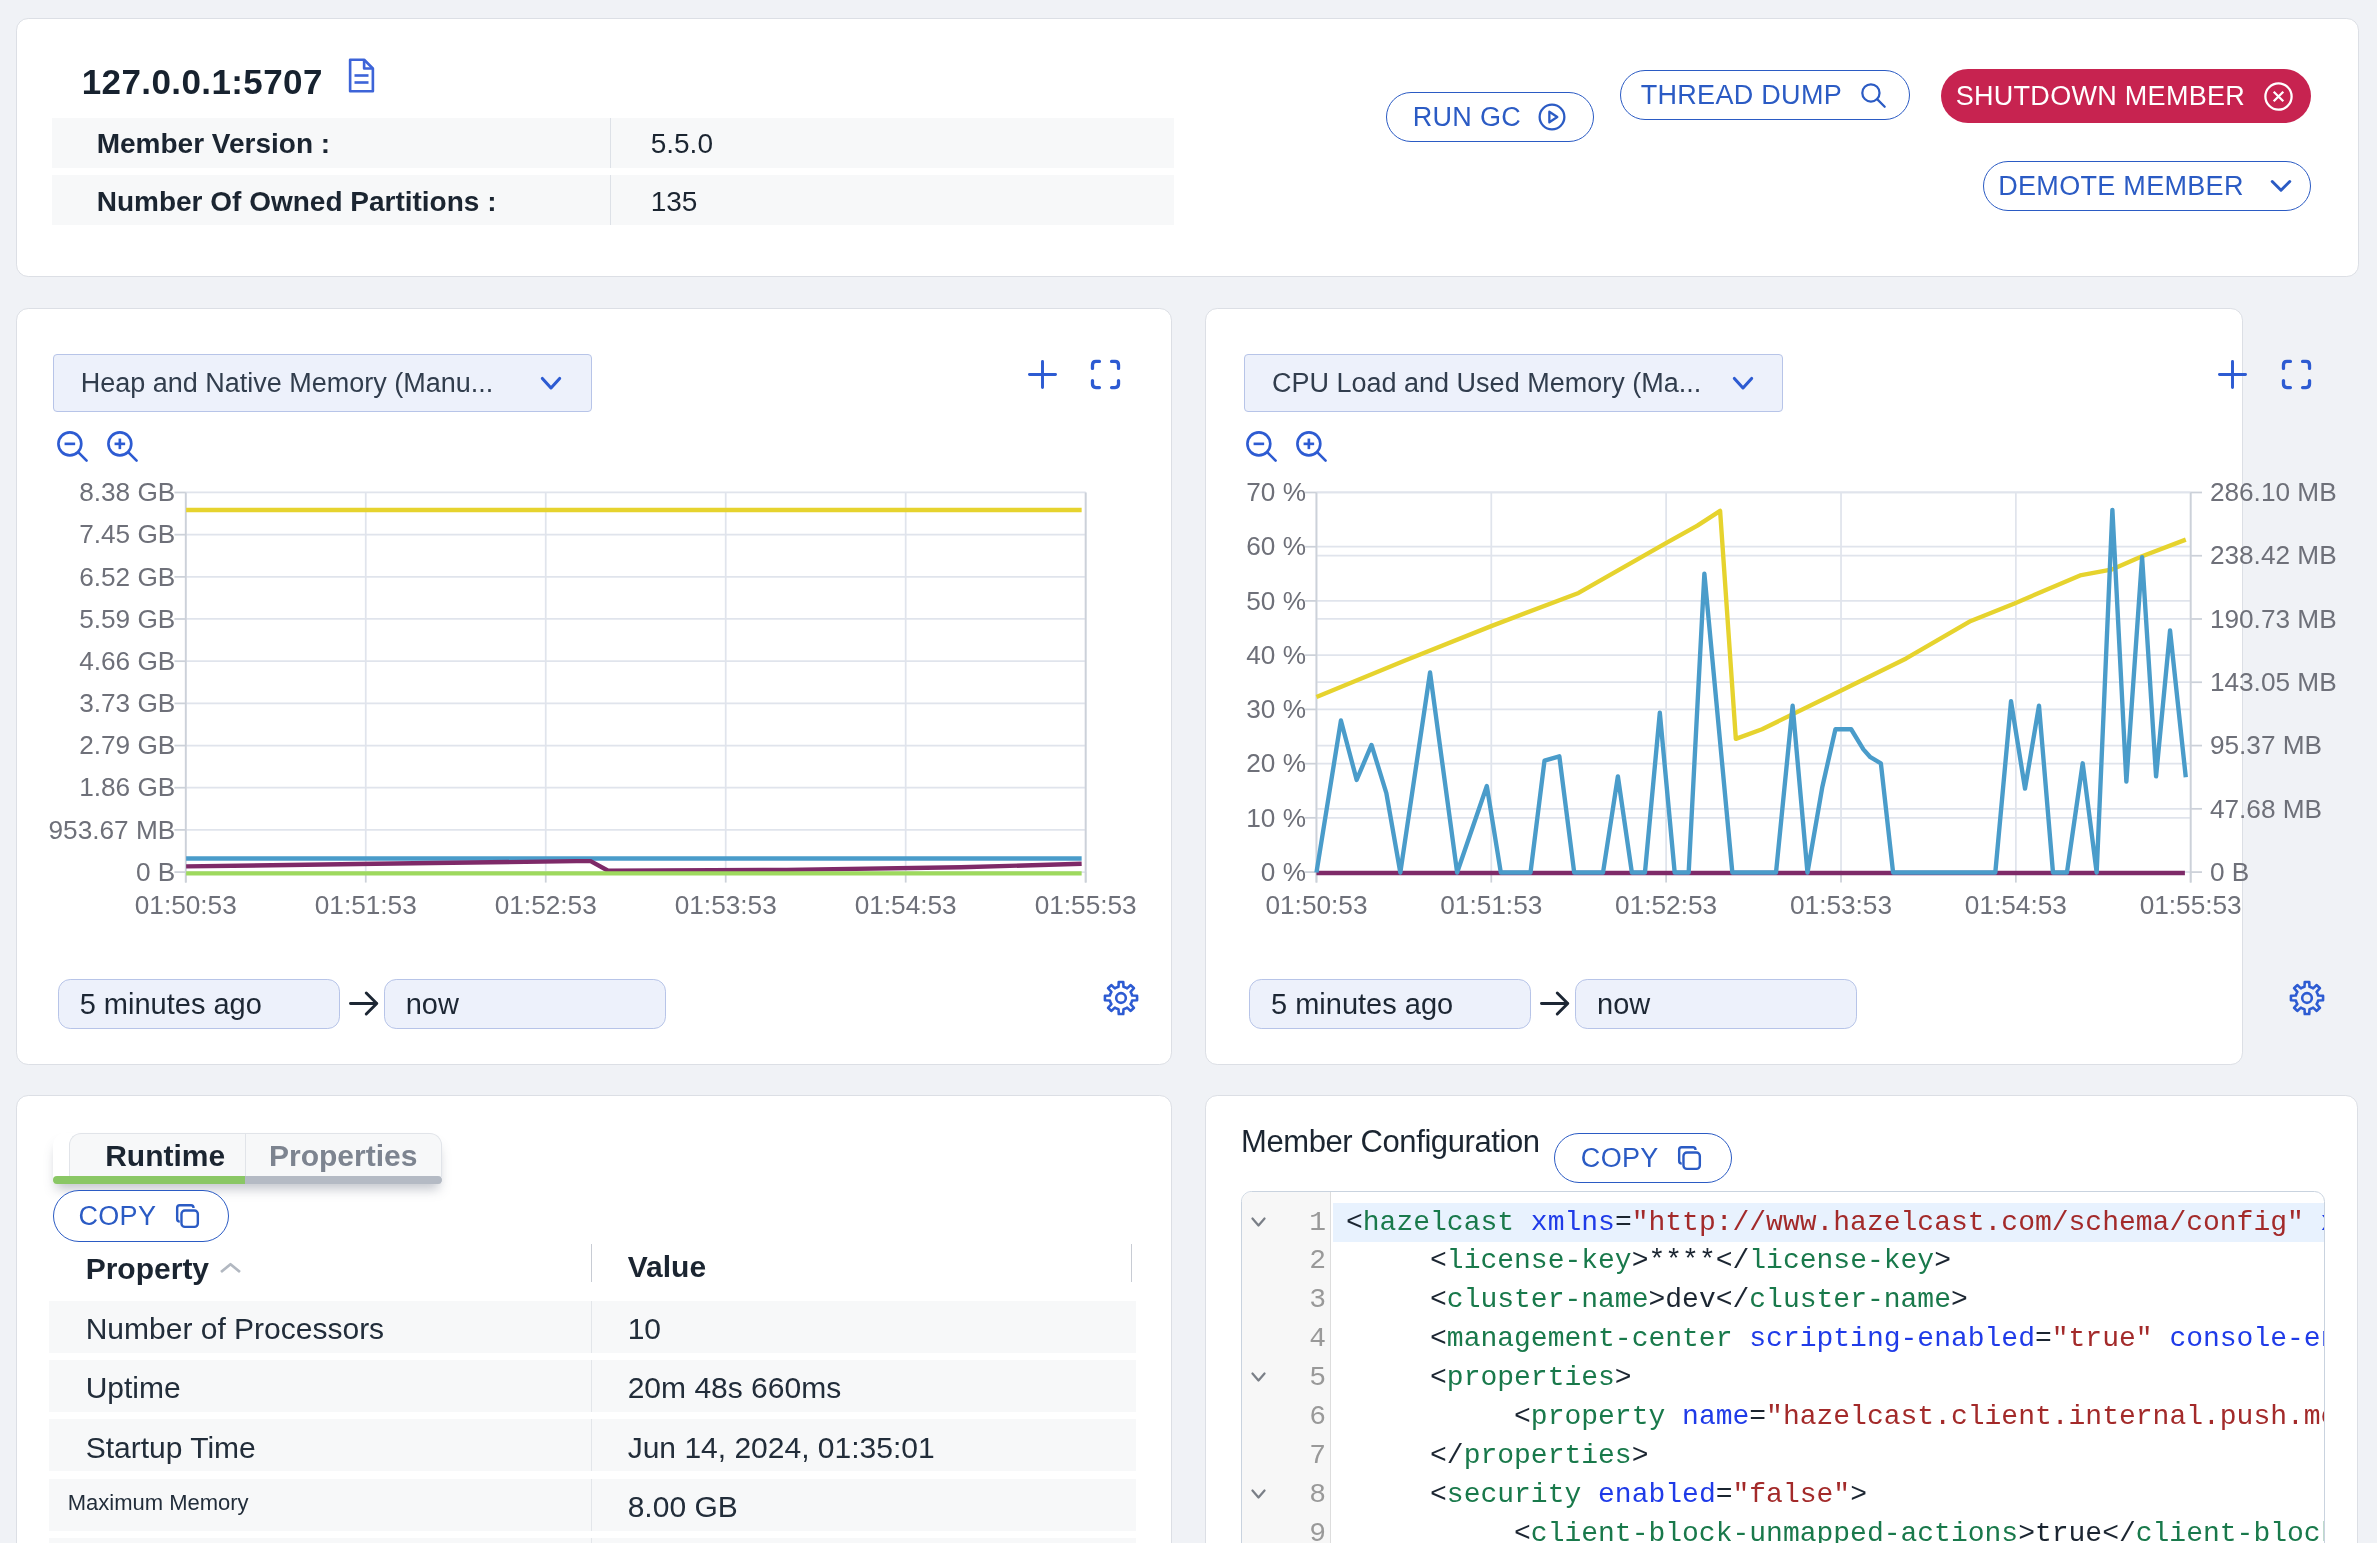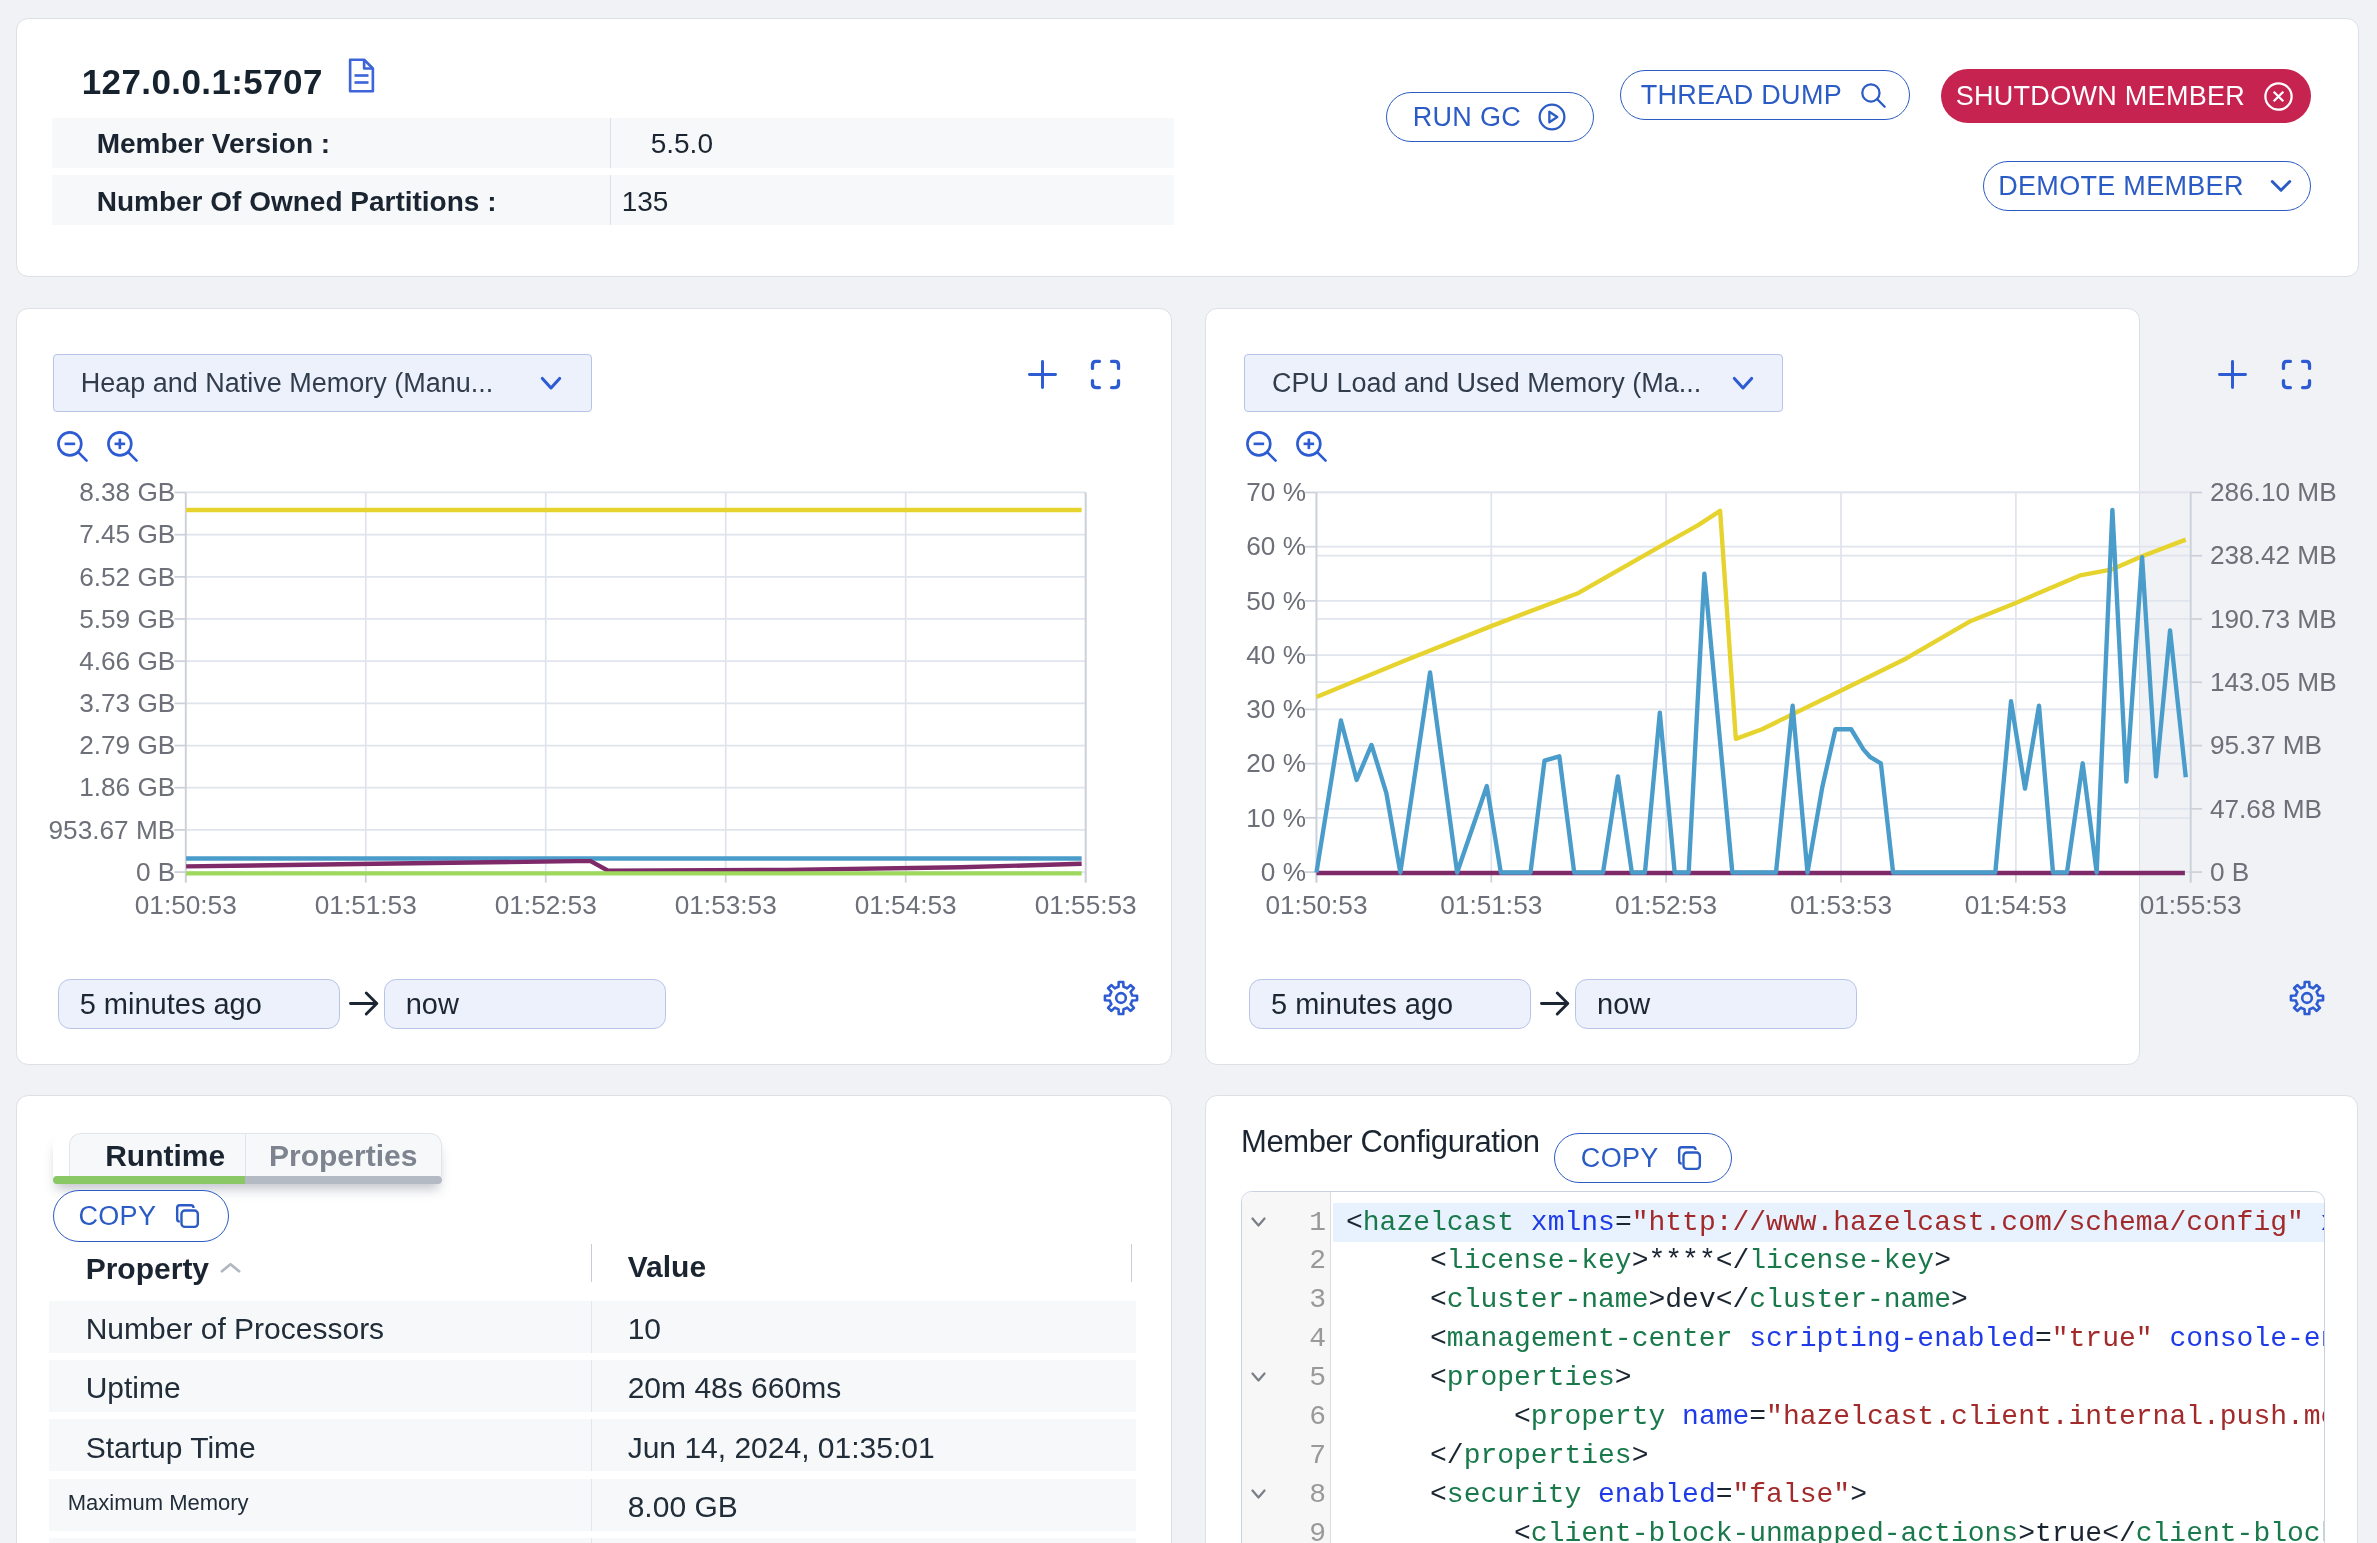--- a/index.html
+++ b/index.html
@@ -25,21 +25,21 @@
     <line x1="12" y1="21" x2="28" y2="21" stroke="#3d64d8" stroke-width="3"></line>
     <line x1="12" y1="29" x2="28" y2="29" stroke="#3d64d8" stroke-width="3"></line>
   </svg>
   <div class="rowbg" style="left:35px; top:99px; width:1122px; height:50px;"></div>
   <div class="rowbg" style="left:35px; top:156px; width:1122px; height:50px;"></div>
   <div class="abs" style="left:593px; top:99px; width:1.7px; height:50px; background:#dde1e7;"></div>
   <div class="abs" style="left:593px; top:156px; width:1.7px; height:50px; background:#dde1e7;"></div>
   <div class="abs" style="left:80px; top:109px; font-size:28px; font-weight:700; color:#1b2531;">Member Version :</div>
   <div class="abs" style="left:634px; top:109px; font-size:28px; color:#1b2531;">5.5.0</div>
   <div class="abs" style="left:80px; top:167px; font-size:28px; font-weight:700; color:#1b2531;">Number Of Owned Partitions :</div>
-  <div class="abs" style="left:605px; top:167px; font-size:28px; color:#1b2531;">135</div>
+  <div class="abs" style="left:634px; top:167px; font-size:28px; color:#1b2531;">135</div>
 
   <div class="btn-outline" style="left:1369px; top:51px; width:208px; height:50px;margin-top:22px;">RUN GC&nbsp;&nbsp;
     <svg width="30" height="30" viewBox="0 0 34 34">
         <circle cx="17" cy="17" r="14" fill="none" stroke="#2b5bc4" stroke-width="2.6"></circle>
         <path d="M14 11 L23 17 L14 23 Z" fill="none" stroke="#2b5bc4" stroke-width="2.6" stroke-linejoin="round"></path>
       </svg>
   </div>
   <div class="btn-outline" style="left:1603px; top:51px; width:290px; height:50px;">THREAD DUMP&nbsp;&nbsp;
     <svg width="31" height="31" viewBox="0 0 36 36">
         <circle cx="15" cy="15" r="10" fill="none" stroke="#2b5bc4" stroke-width="2.6"></circle>
@@ -146,21 +146,21 @@
   <svg class="abs" style="left:330px; top:677px;" width="35" height="35" viewBox="0 0 40 40">
       <path d="M4 20 H34 M22 8 L34 20 L22 32" fill="none" stroke="#1d2734" stroke-width="3.4" stroke-linecap="round" stroke-linejoin="round"></path>
     </svg>
   <div class="dateinput" style="left:367px; top:670px; width:282px; height:50px;">now</div>
   <svg class="abs" style="left:1085px; top:670px;" width="38" height="38" viewBox="0 0 44 44">
 <path d="M19.1 9.1 L19.4 3.4 L24.6 3.4 L24.9 9.1 L27.1 9.8 L29.1 10.9 L33.3 7.0 L37.0 10.7 L33.1 14.9 L34.2 16.9 L34.9 19.1 L40.6 19.4 L40.6 24.6 L34.9 24.9 L34.2 27.1 L33.1 29.1 L37.0 33.3 L33.3 37.0 L29.1 33.1 L27.1 34.2 L24.9 34.9 L24.6 40.6 L19.4 40.6 L19.1 34.9 L16.9 34.2 L14.9 33.1 L10.7 37.0 L7.0 33.3 L10.9 29.1 L9.8 27.1 L9.1 24.9 L3.4 24.6 L3.4 19.4 L9.1 19.1 L9.8 16.9 L10.9 14.9 L7.0 10.7 L10.7 7.0 L14.9 10.9 L16.9 9.8 Z" fill="none" stroke="#2d5bd2" stroke-width="3" stroke-linejoin="round"></path>
       <circle cx="22" cy="22" r="5.6" fill="none" stroke="#2d5bd2" stroke-width="3"></circle>
 </svg>
 </div>
 
-<div class="card" style="left:1205px; top:308px; width:935px; height:757px;">
+<div class="card" style="left:1205px; top:308px; width:1038px; height:757px;">
   <div class="pillselect" style="left:38px; top:45px; width:539px; height:58px; padding-left:27px;">CPU Load and Used Memory (Ma...
     <svg class="abs" style="right:24.5px; top:20px;" width="30" height="19" viewBox="0 0 34 22">
         <path d="M7 4 L17 15 L27 4" fill="none" stroke="#2d5bd2" stroke-width="3.6" stroke-linecap="round" stroke-linejoin="round"></path>
       </svg>
   </div>
   <svg class="abs" style="left:1010px; top:49px;" width="33" height="33" viewBox="0 0 38 38">
       <path d="M19 4 V34 M4 19 H34" stroke="#2d5bd2" stroke-width="3.4" stroke-linecap="round"></path>
     </svg>
   <svg class="abs" style="left:1074px; top:49px;" width="33" height="33" viewBox="0 0 38 38">
       <path d="M4 12 V8 Q4 4 8 4 H12 M26 4 H30 Q34 4 34 8 V12 M34 26 V30 Q34 34 30 34 H26 M12 34 H8 Q4 34 4 30 V26" fill="none" stroke="#2d5bd2" stroke-width="3.8" stroke-linecap="round"></path>

